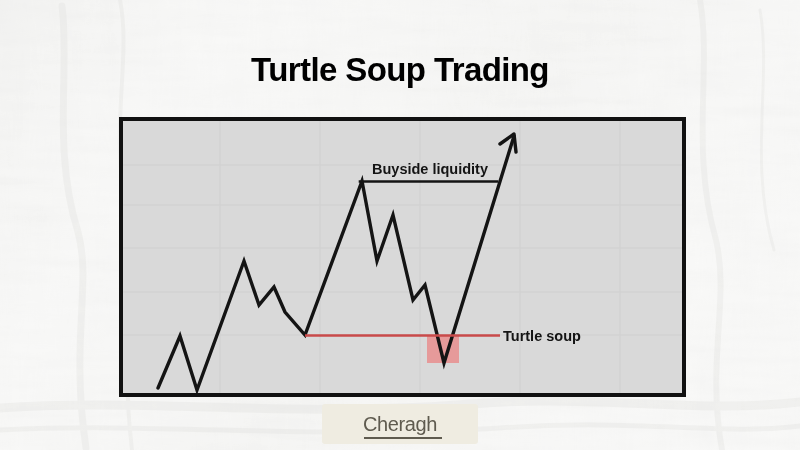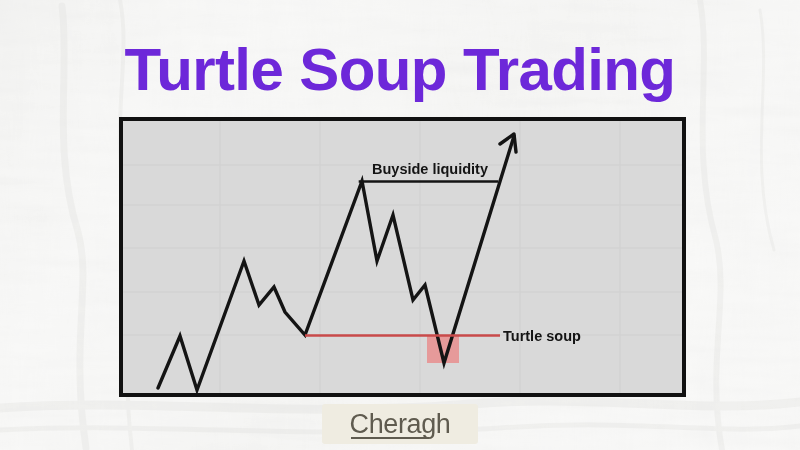--- a/index.html
+++ b/index.html
@@ -29,25 +29,25 @@
     opacity: 0.55;
   }
 
   
   #title {
     position: absolute;
     left: 0;
     top: 44px;
     width: 800px;
     text-align: center;
-    font-size: 60px;
+    font-size: 33px;
     line-height: 52px;
     font-weight: 800;
     letter-spacing: -0.6px;
-    color: #6d28d9;
+    color: #000000;
     font-family: "Liberation Sans", sans-serif;
     z-index: 5;
   }
 
   
   #chart-frame {
     position: absolute;
     left: 119px;
     top: 117px;
     width: 567px;
@@ -97,21 +97,21 @@
     justify-content: center;
   }
   #logo-wrap {
     position: relative;
     height: 32px;
     display: flex;
     align-items: center;
   }
   #logo-text {
     font-family: "Liberation Sans", sans-serif;
-    font-size: 27px;
+    font-size: 20px;
     font-weight: 500;
     letter-spacing: -0.4px;
     color: #5f5b4f;
     line-height: 30px;
   }
   #logo-underline {
     position: absolute;
     left: 1px;
     bottom: 1px;
     width: 78px;

